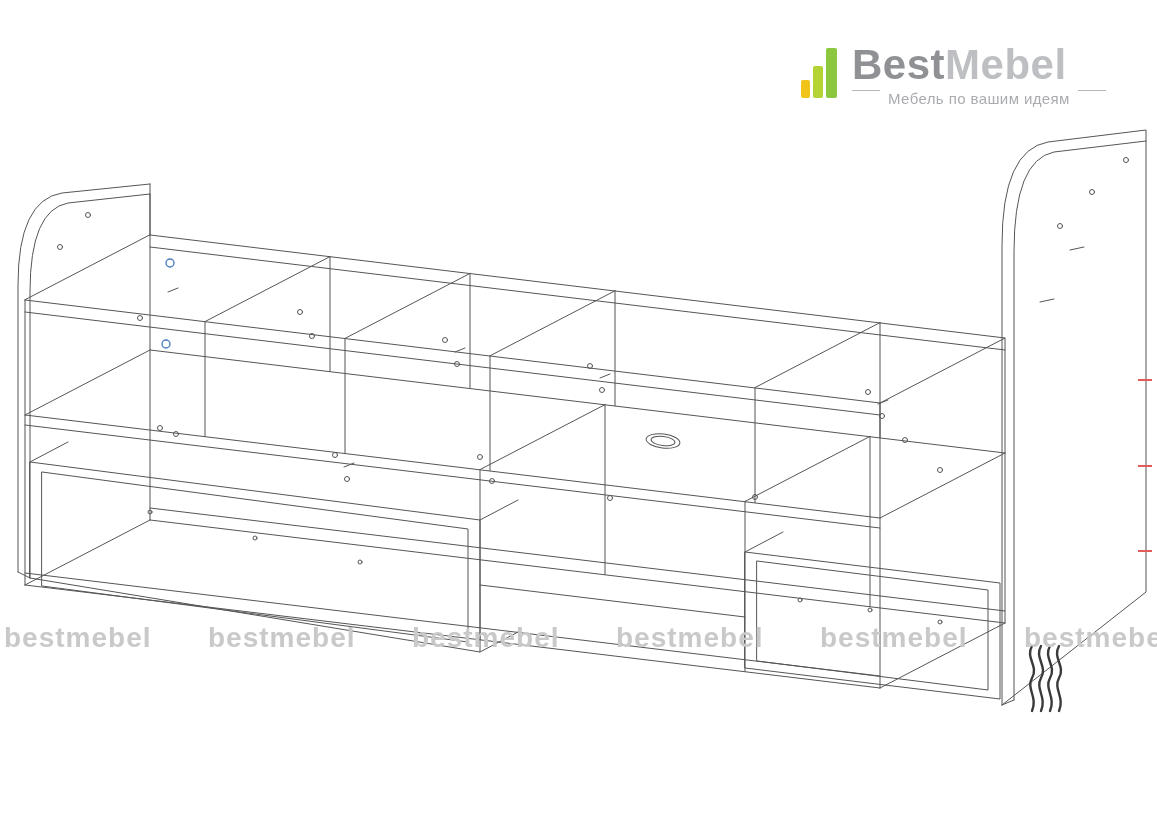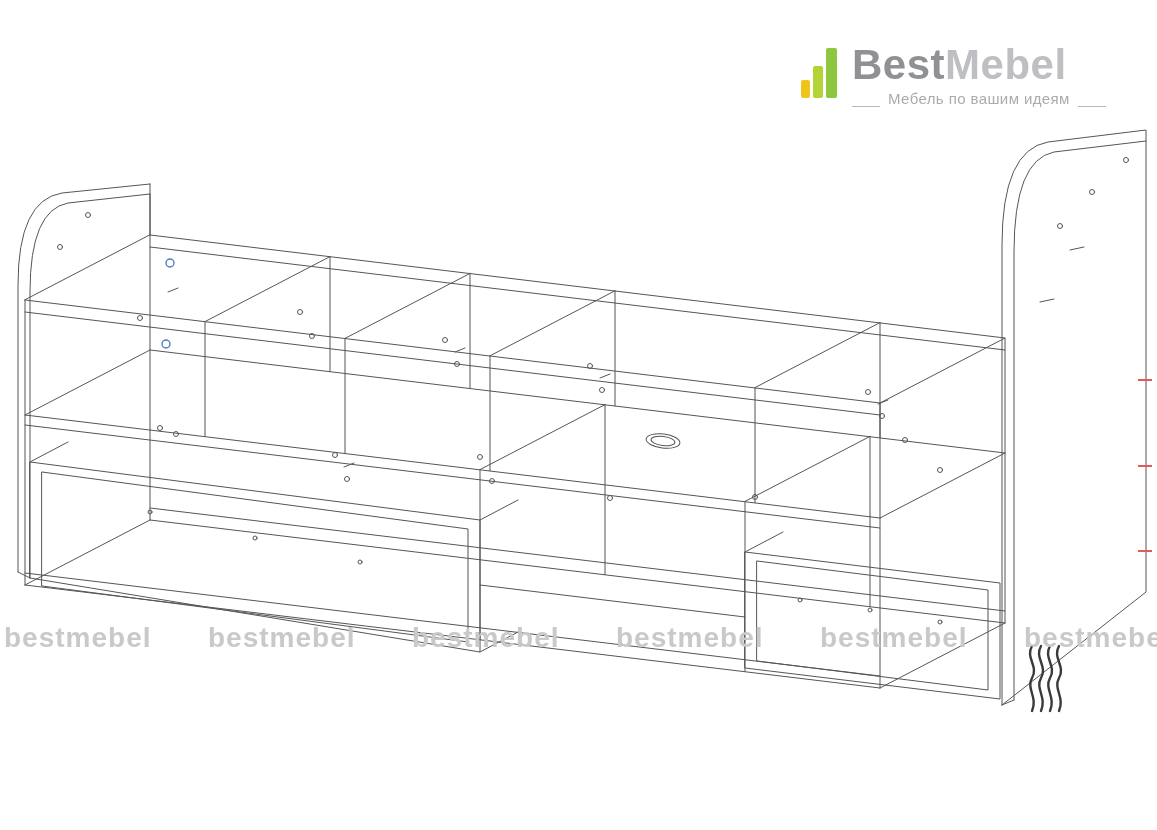--- a/index.html
+++ b/index.html
@@ -7,21 +7,21 @@
     position:relative;width:1157px;height:830px;background:#ffffff;
     overflow:hidden;font-family:"Liberation Sans",sans-serif;
   }
   
   .logo{position:absolute;left:800px;top:44px;display:flex;align-items:flex-start;gap:10px;}
   .logo-bars{width:42px;height:56px;flex:0 0 auto;}
   .logo-textcol{display:flex;flex-direction:column;}
   .logo-name{font-size:42px;font-weight:bold;line-height:1.0;letter-spacing:.5px;white-space:nowrap;}
   .logo-name .primary{color:#8f9194;}
   .logo-name .secondary{color:#bdbfc2;}
-  .tagline{margin-top:4px;display:flex;align-items:flex-end;gap:8px;color:#a9abae;font-size:15px;letter-spacing:.4px;white-space:nowrap;}
+  .tagline{margin-top:4px;display:flex;align-items:flex-start;gap:8px;color:#a9abae;font-size:15px;letter-spacing:.4px;white-space:nowrap;}
   .tagline .rule{width:28px;height:1px;background:#b5b7ba;flex:0 0 auto;}
   
   .watermarks span{
     position:absolute;top:622px;font-size:28px;font-weight:bold;
     color:#c9c9c9;letter-spacing:1px;white-space:nowrap;
   }
   .wm1{left:4px;} .wm2{left:208px;} .wm3{left:412px;}
   .wm4{left:616px;} .wm5{left:820px;} .wm6{left:1024px;}
   
   .drawing{position:absolute;left:0;top:0;width:1157px;height:830px;}

